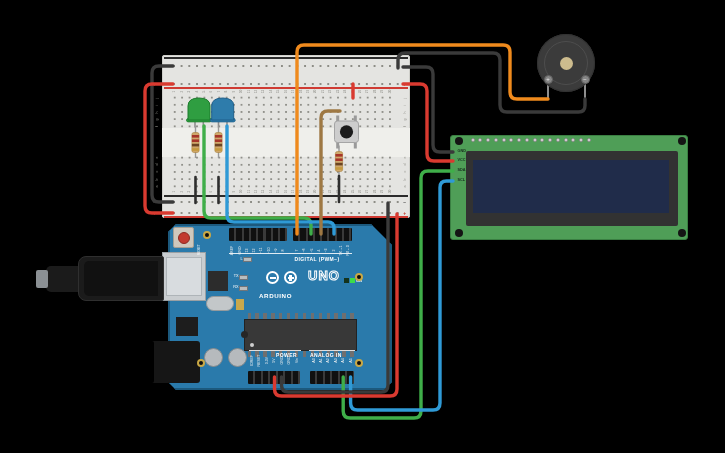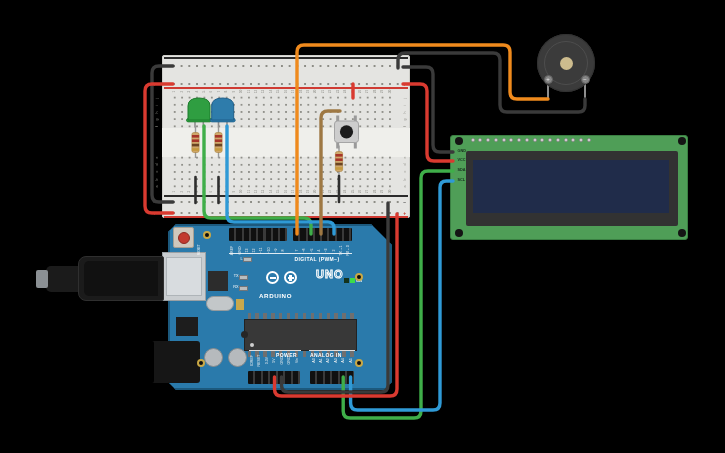--- a/index.html
+++ b/index.html
@@ -37,21 +37,21 @@
   #hdr-pw{left:248.3px;top:371px;width:52.2px;background:repeating-linear-gradient(90deg,#101010 0 5.3px,#3a3a3a 5.3px 7.45px);}
   #hdr-an{left:309.8px;top:371px;width:44.7px;background:repeating-linear-gradient(90deg,#101010 0 5.3px,#3a3a3a 5.3px 7.45px);}
   .silk{background:rgba(255,255,255,.85);z-index:22;}
   #silk-dig{left:229px;top:253.2px;width:123px;height:0.8px;}
   #silk-pw{left:249px;top:349.8px;width:52px;height:0.8px;}
   #silk-an{left:309px;top:349.8px;width:46px;height:0.8px;}
   .ard-txt{color:#fff;z-index:22;font-weight:bold;}
   #txt-digital{left:285px;top:255.5px;width:64px;font-size:5px;text-align:center;letter-spacing:.4px;}
   #txt-power{left:276px;top:352px;width:28px;font-size:5px;letter-spacing:.4px;}
   #txt-analog{left:310px;top:352px;width:42px;font-size:5px;letter-spacing:.4px;}
-  #txt-uno{left:316px;top:268px;width:42px;height:17px;font-size:11px;letter-spacing:1px;
+  #txt-uno{left:308px;top:268px;width:42px;height:17px;font-size:13px;letter-spacing:1px;
            color:transparent;-webkit-text-stroke:1px #fff;z-index:22;font-weight:bold;}
   #txt-arduino{left:259px;top:292px;width:48px;font-size:6.2px;letter-spacing:.6px;}
   #txt-on{left:356px;top:277.5px;width:12px;font-size:4px;}
   #on-dark{left:344px;top:278px;width:4.5px;height:4.5px;background:#14331c;z-index:22;}
   #on-green{left:349.5px;top:278px;width:5px;height:4.5px;background:#3bdc49;z-index:22;}
   .ind-lbl{width:11px;font-size:3.8px;color:#fff;text-align:right;z-index:22;}
   .ind-led{width:9px;height:5px;background:#b9bdbf;border:0.5px solid #70757a;z-index:22;}
   #txt-reset{left:196px;top:233px;width:6px;height:22px;font-size:3.2px;color:#fff;z-index:22;
              writing-mode:vertical-rl;transform:rotate(180deg);line-height:6px;}
   #reset-housing{left:173px;top:227px;width:21px;height:21px;background:#cfc8bd;border:1px solid #a59f94;z-index:21;border-radius:2px;}

